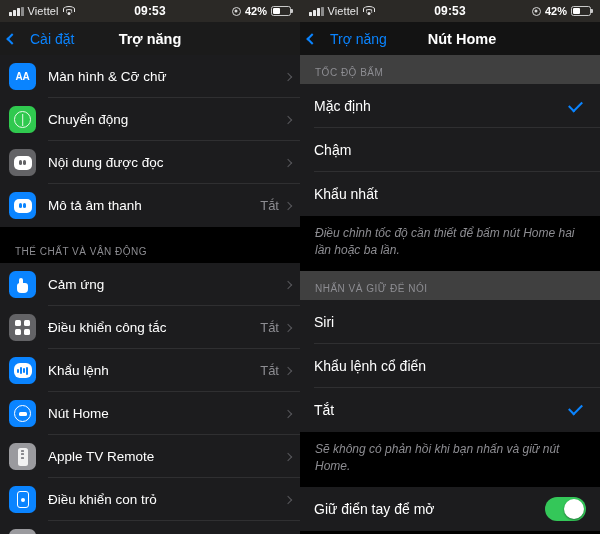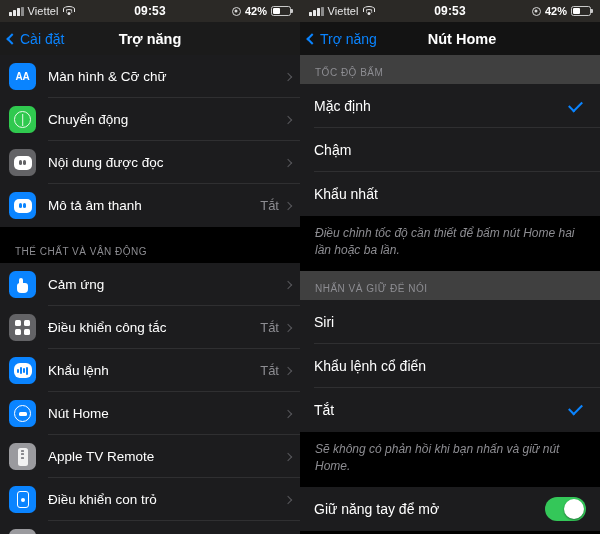--- a/index.html
+++ b/index.html
@@ -43,21 +43,21 @@
   .batt { width:20px; height:10px; border:1.2px solid #c9c9c9; border-radius:2.5px; position:relative; padding:1.3px; }
   .batt::after { content:""; position:absolute; right:-3px; top:50%; transform:translateY(-50%); width:1.6px; height:4px; background:#c9c9c9; border-radius:0 1px 1px 0; }
   .batt-fill { height:100%; background:#fff; border-radius:1px; }
 
   
   .navbar {
     height:33px; background:#1b1b1b; position:relative;
     display:flex; align-items:center; padding:0 8px;
   }
   .navbar.dark { background:#131313; }
-  .back { display:flex; align-items:center; gap:2px; color:#0a84ff; font-size:14px; cursor:pointer; }
+  .back { display:flex; align-items:center; gap:12px; color:#0a84ff; font-size:14px; cursor:pointer; }
   .chev-back {
     width:8px; height:8px; border-left:2.1px solid #0a84ff; border-bottom:2.1px solid #0a84ff;
     transform:rotate(45deg); margin-right:2px;
   }
   .nav-title {
     position:absolute; left:50%; top:50%; transform:translate(-50%,-50%);
     color:#fff; font-size:14.5px; font-weight:bold; white-space:nowrap;
   }
   .nav-title.offset { left:54%; }
 
@@ -436,21 +436,21 @@
         <div class="r-row">
           <span class="r-label">Tắt</span>
           <span class="check"></span>
 
         </div>
       </div>
       <div class="footer-note">Sẽ không có phản hồi khi bạn nhấn và giữ nút Home.</div>
 
       <div class="group">
         <div class="r-row">
-          <span class="r-label">Giữ năng tay để mở</span>
+          <span class="r-label">Giữ điển tay để mở</span>
           <div class="toggle on" style="background:#34c759">
             <div class="knob"></div>
           </div>
         </div>
       </div>
       <div class="footer-note">Mở iPhone bằng Touch ID, không cần nhấn nút Home.</div>
 
       <div class="fill-black"></div>
     </div>
   </div>

